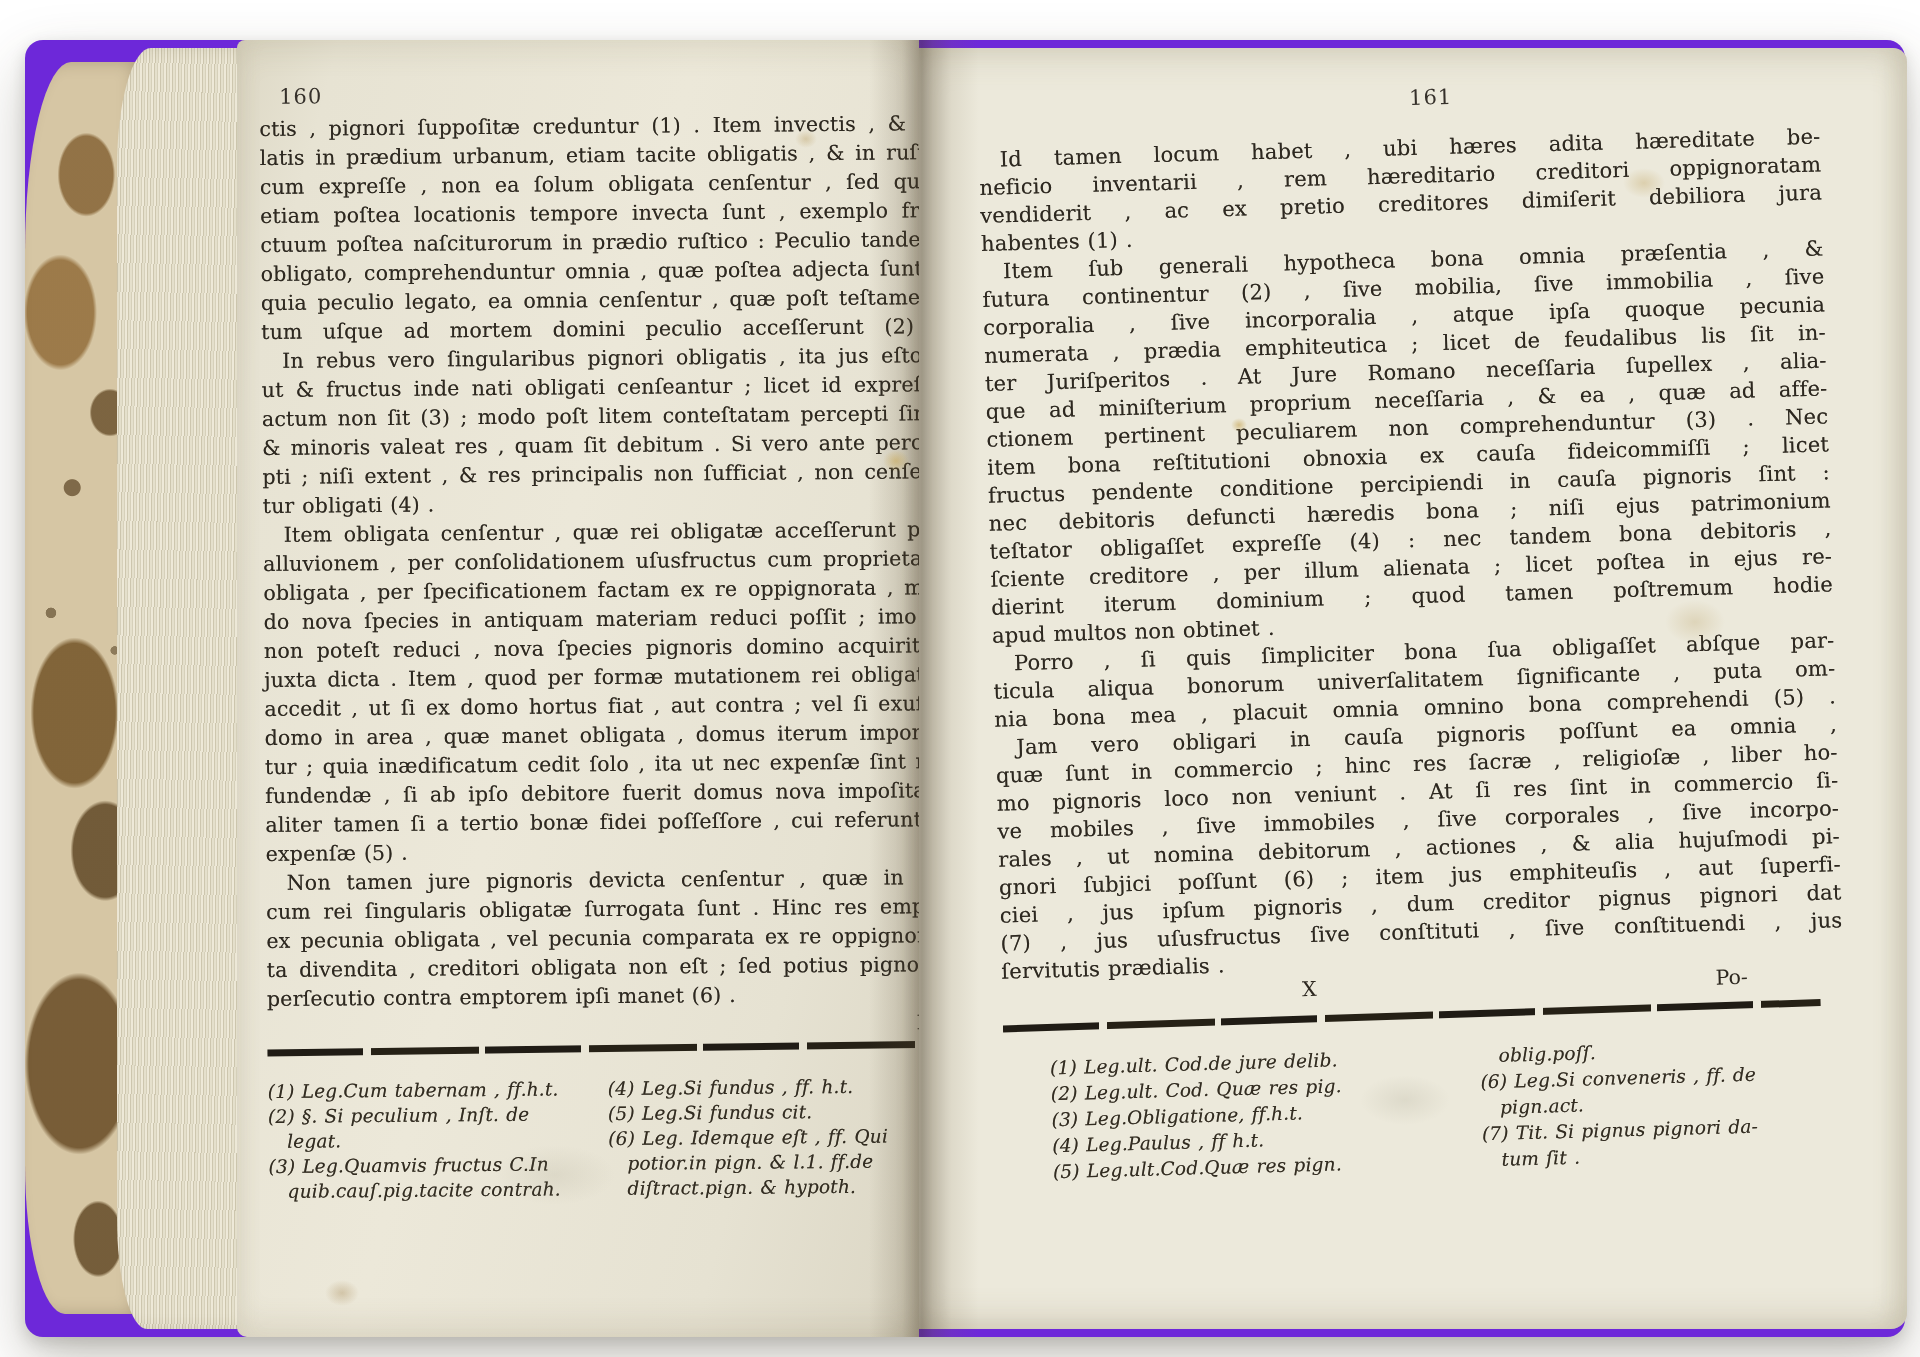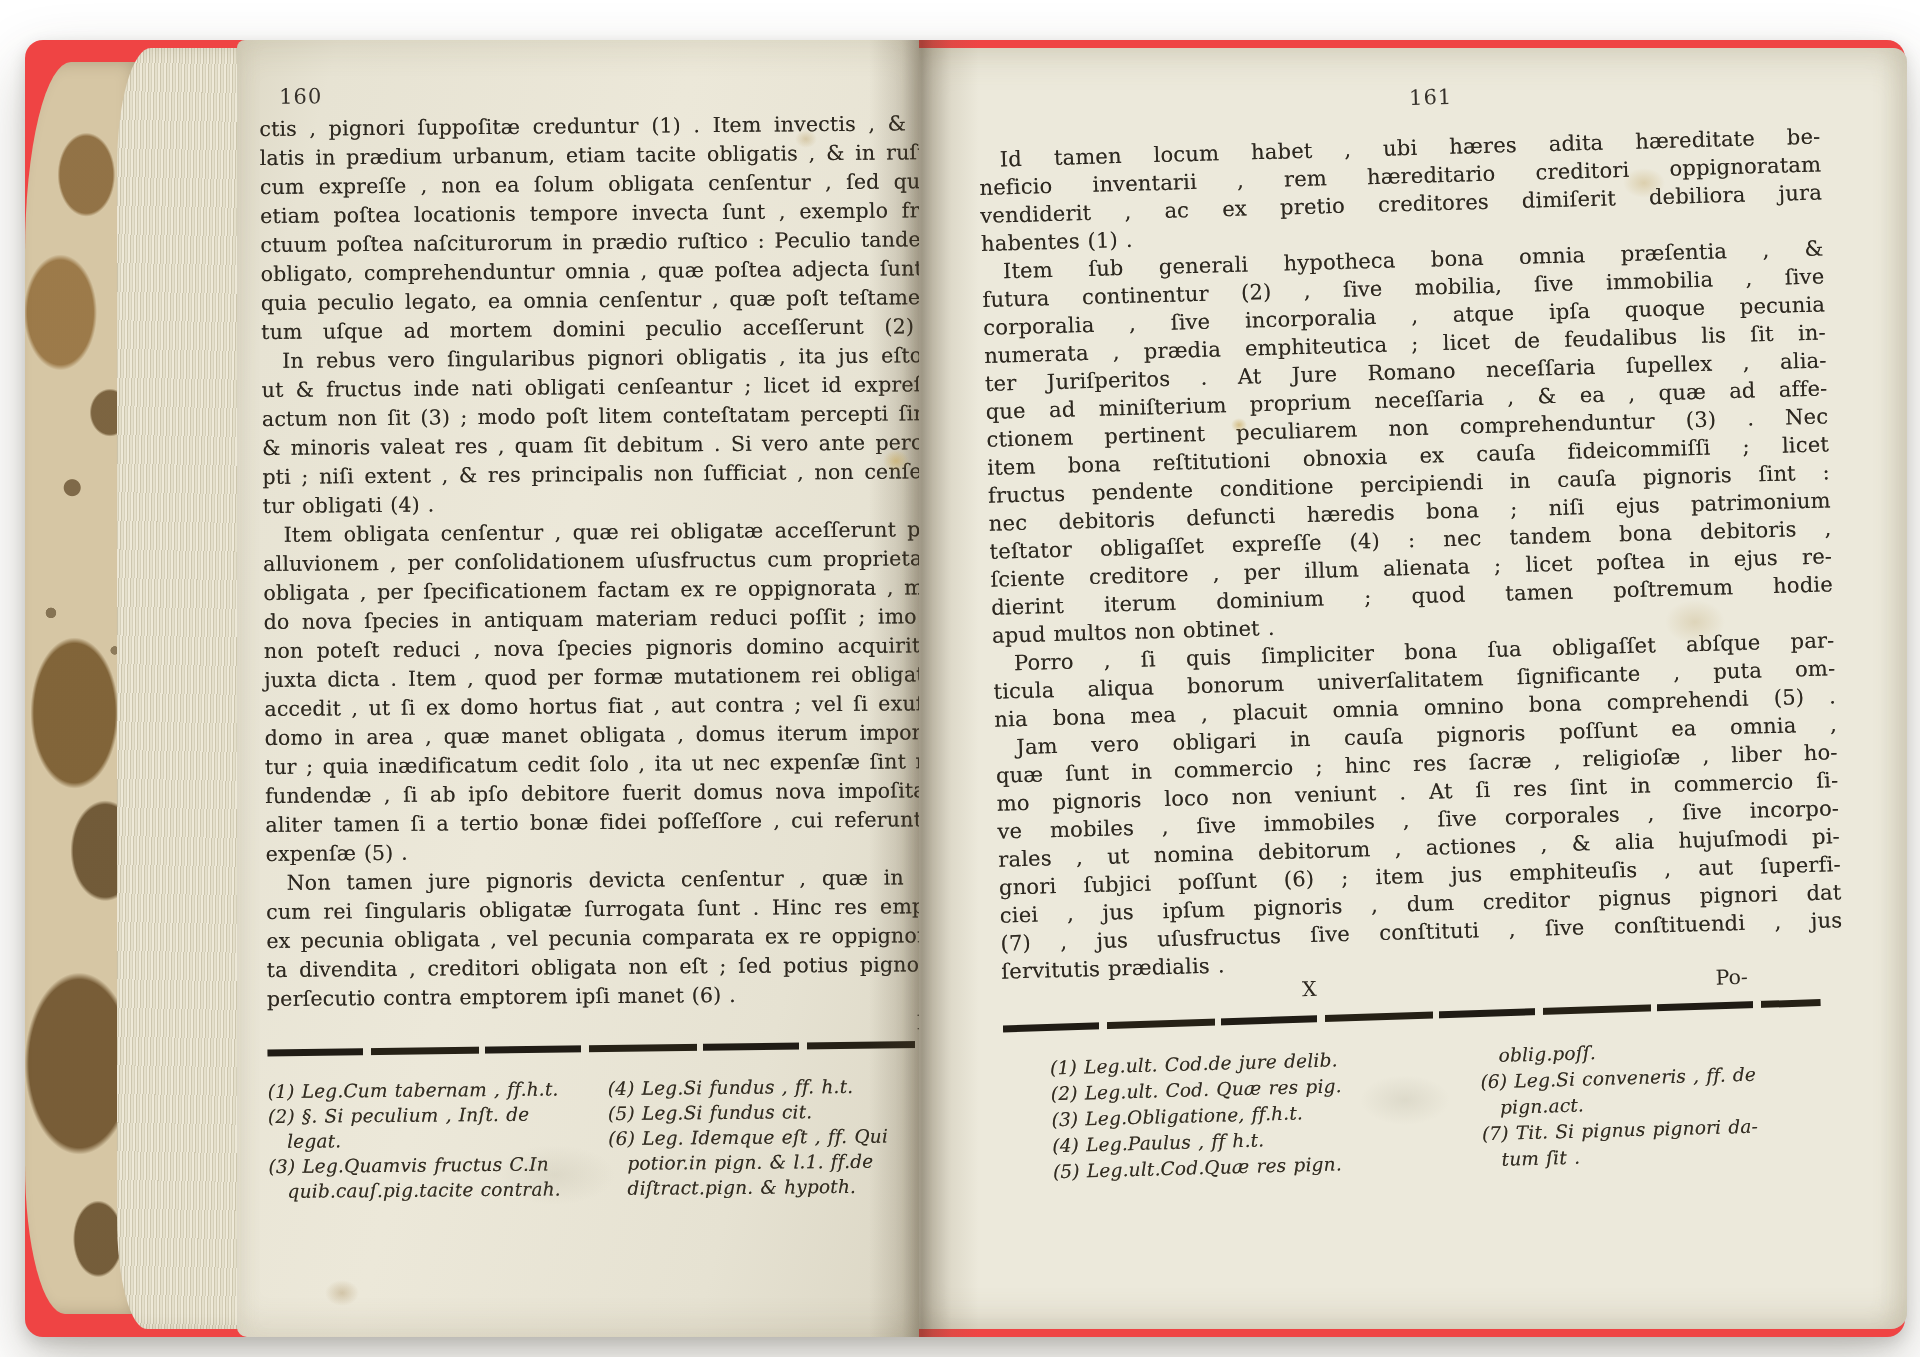--- a/index.html
+++ b/index.html
@@ -3,21 +3,21 @@
 <meta charset="utf-8">
 <style>
   html,body{margin:0;padding:0;}
   .scene{
     position:relative; width:1920px; height:1357px;
     background:#ffffff; overflow:hidden;
     font-family:"DejaVu Serif", serif;
   }
   .book{
     position:absolute; left:25px; top:40px; width:1880px; height:1297px;
-    background:#ef4444; border-radius:18px;
+    background:#6d28d9; border-radius:18px;
     box-shadow:0 26px 60px rgba(70,60,40,.28), 0 6px 16px rgba(0,0,0,.15);
   }
   
   .cover-edge{
     position:absolute; left:0; top:22px; width:118px; height:1252px;
     border-radius:46px 0 0 40px / 190px 0 0 150px;
     background-color:#d6c6a4;
     background-image:
       radial-gradient(48px 70px at 52% 9%,  rgba(134,100,54,.85) 0 55%, transparent 60%),
       radial-gradient(60px 95px at 30% 20%, rgba(150,114,64,.9) 0 55%, transparent 61%),

